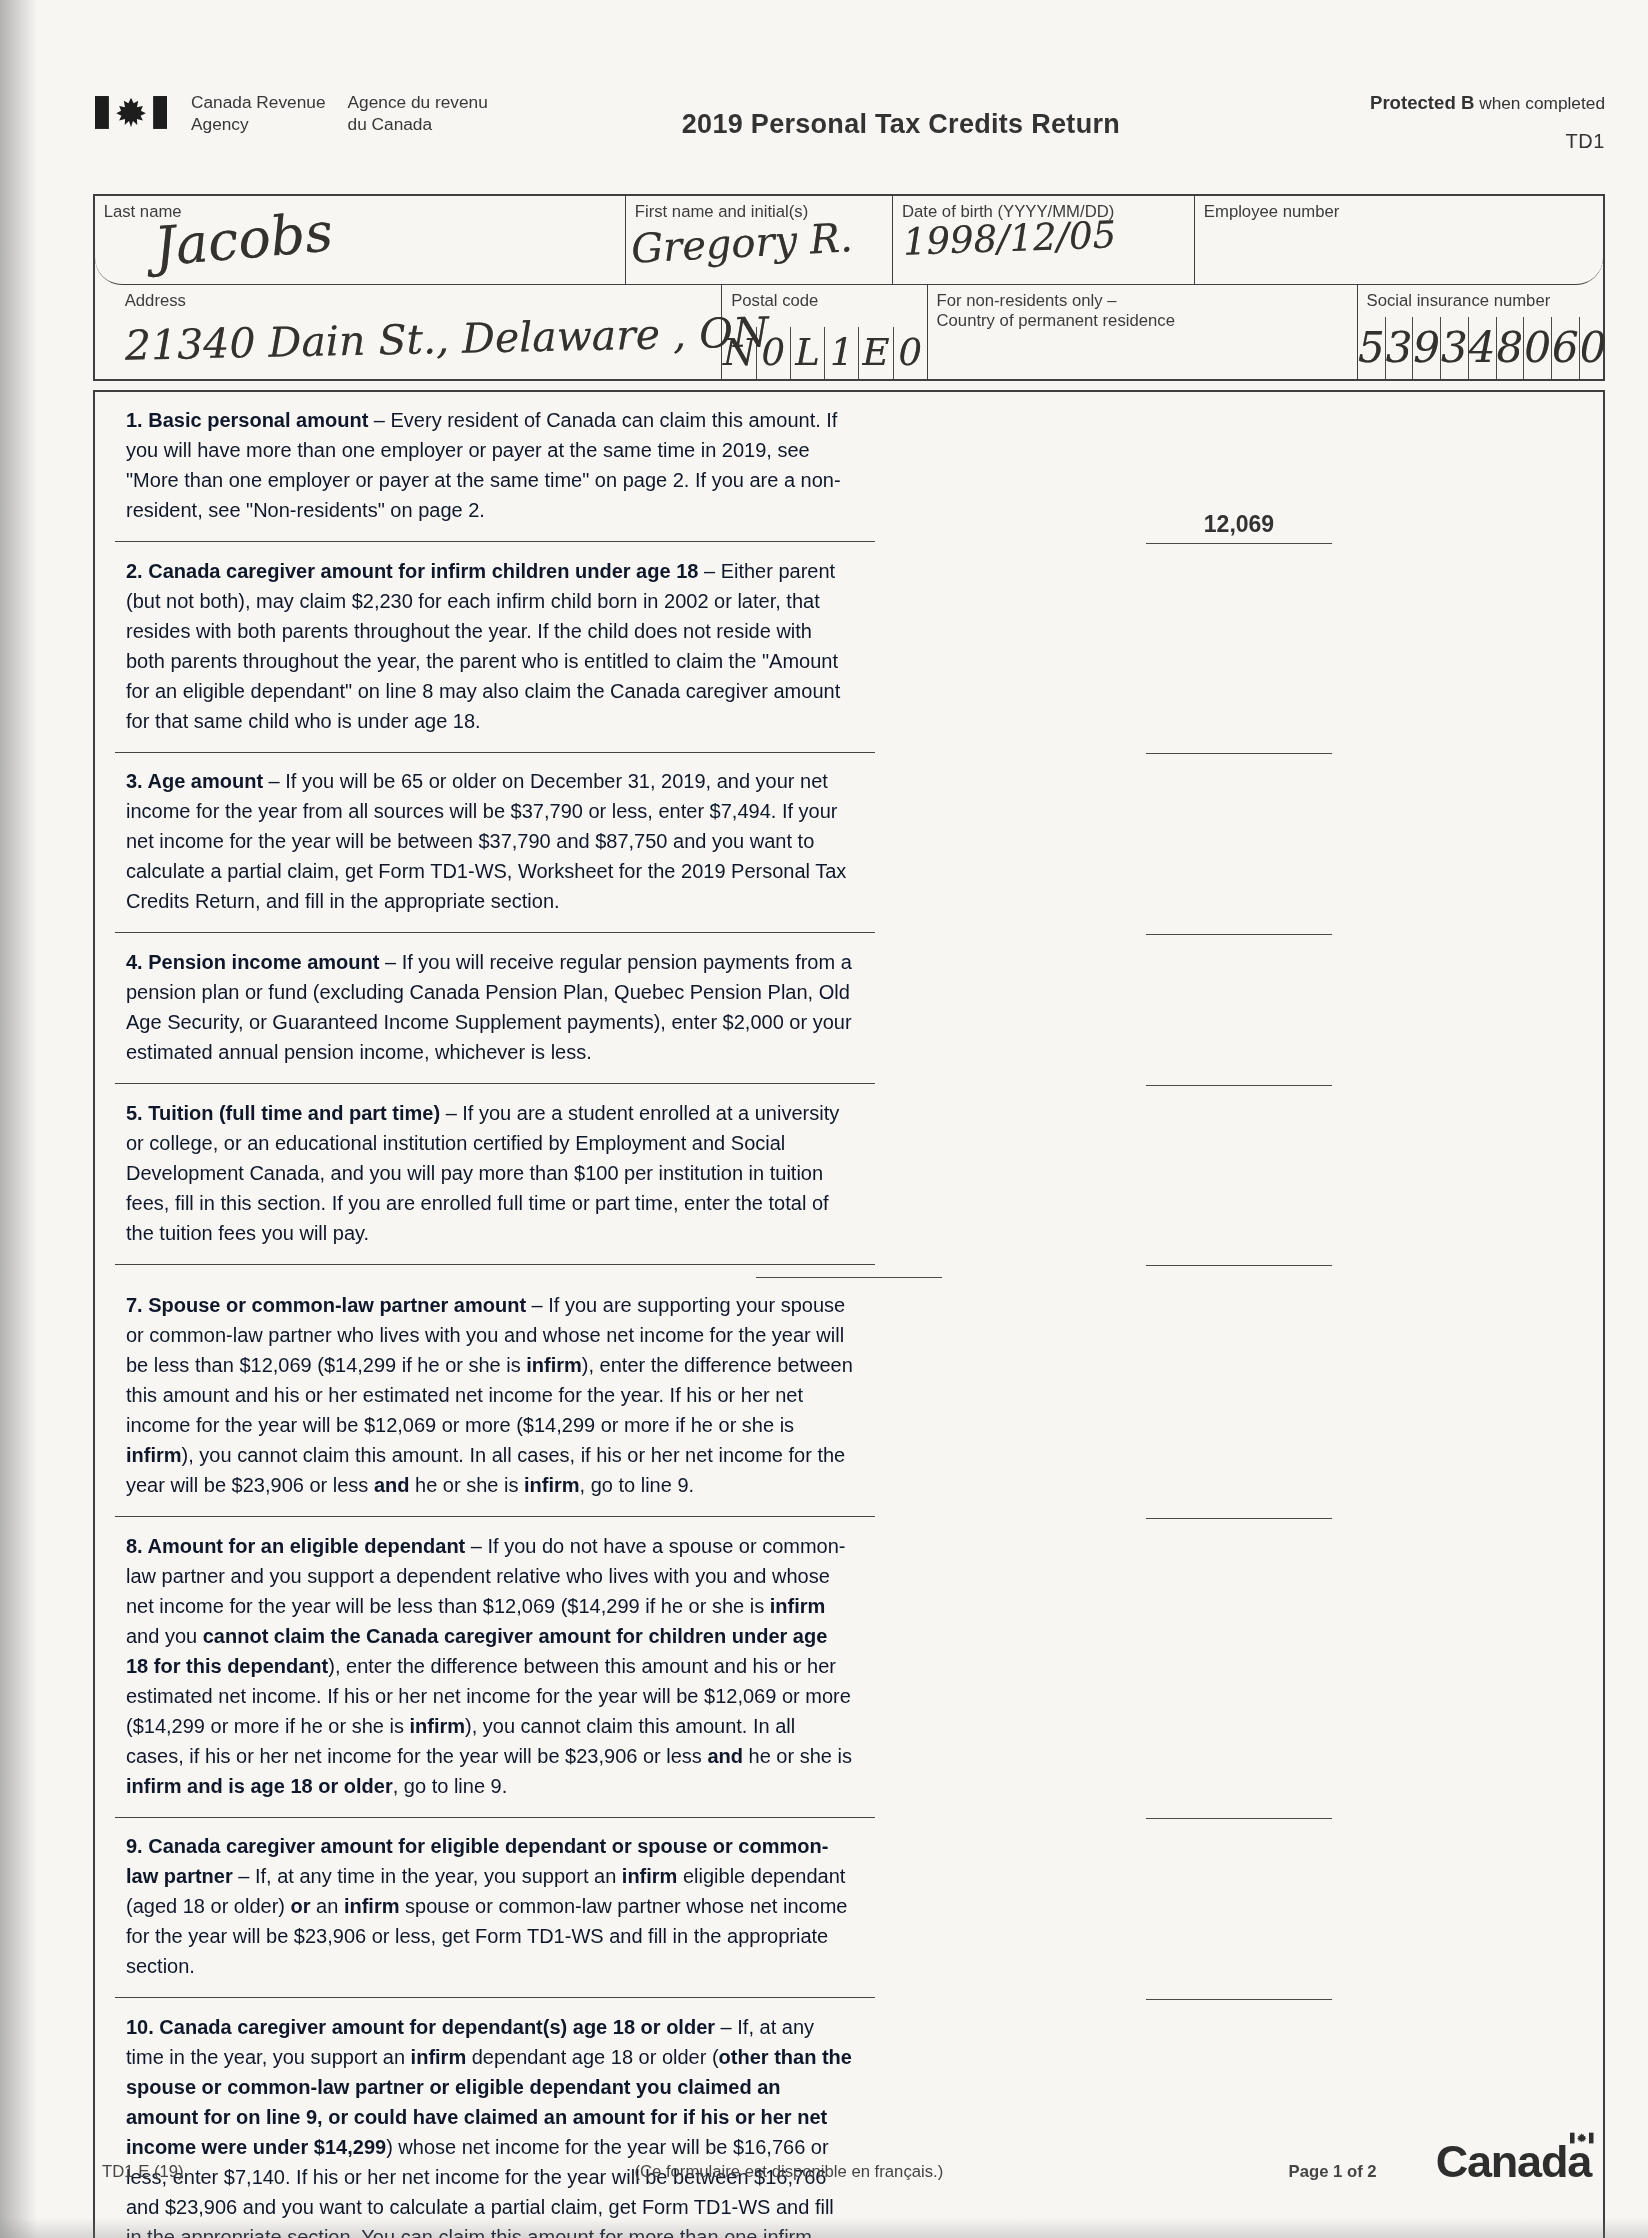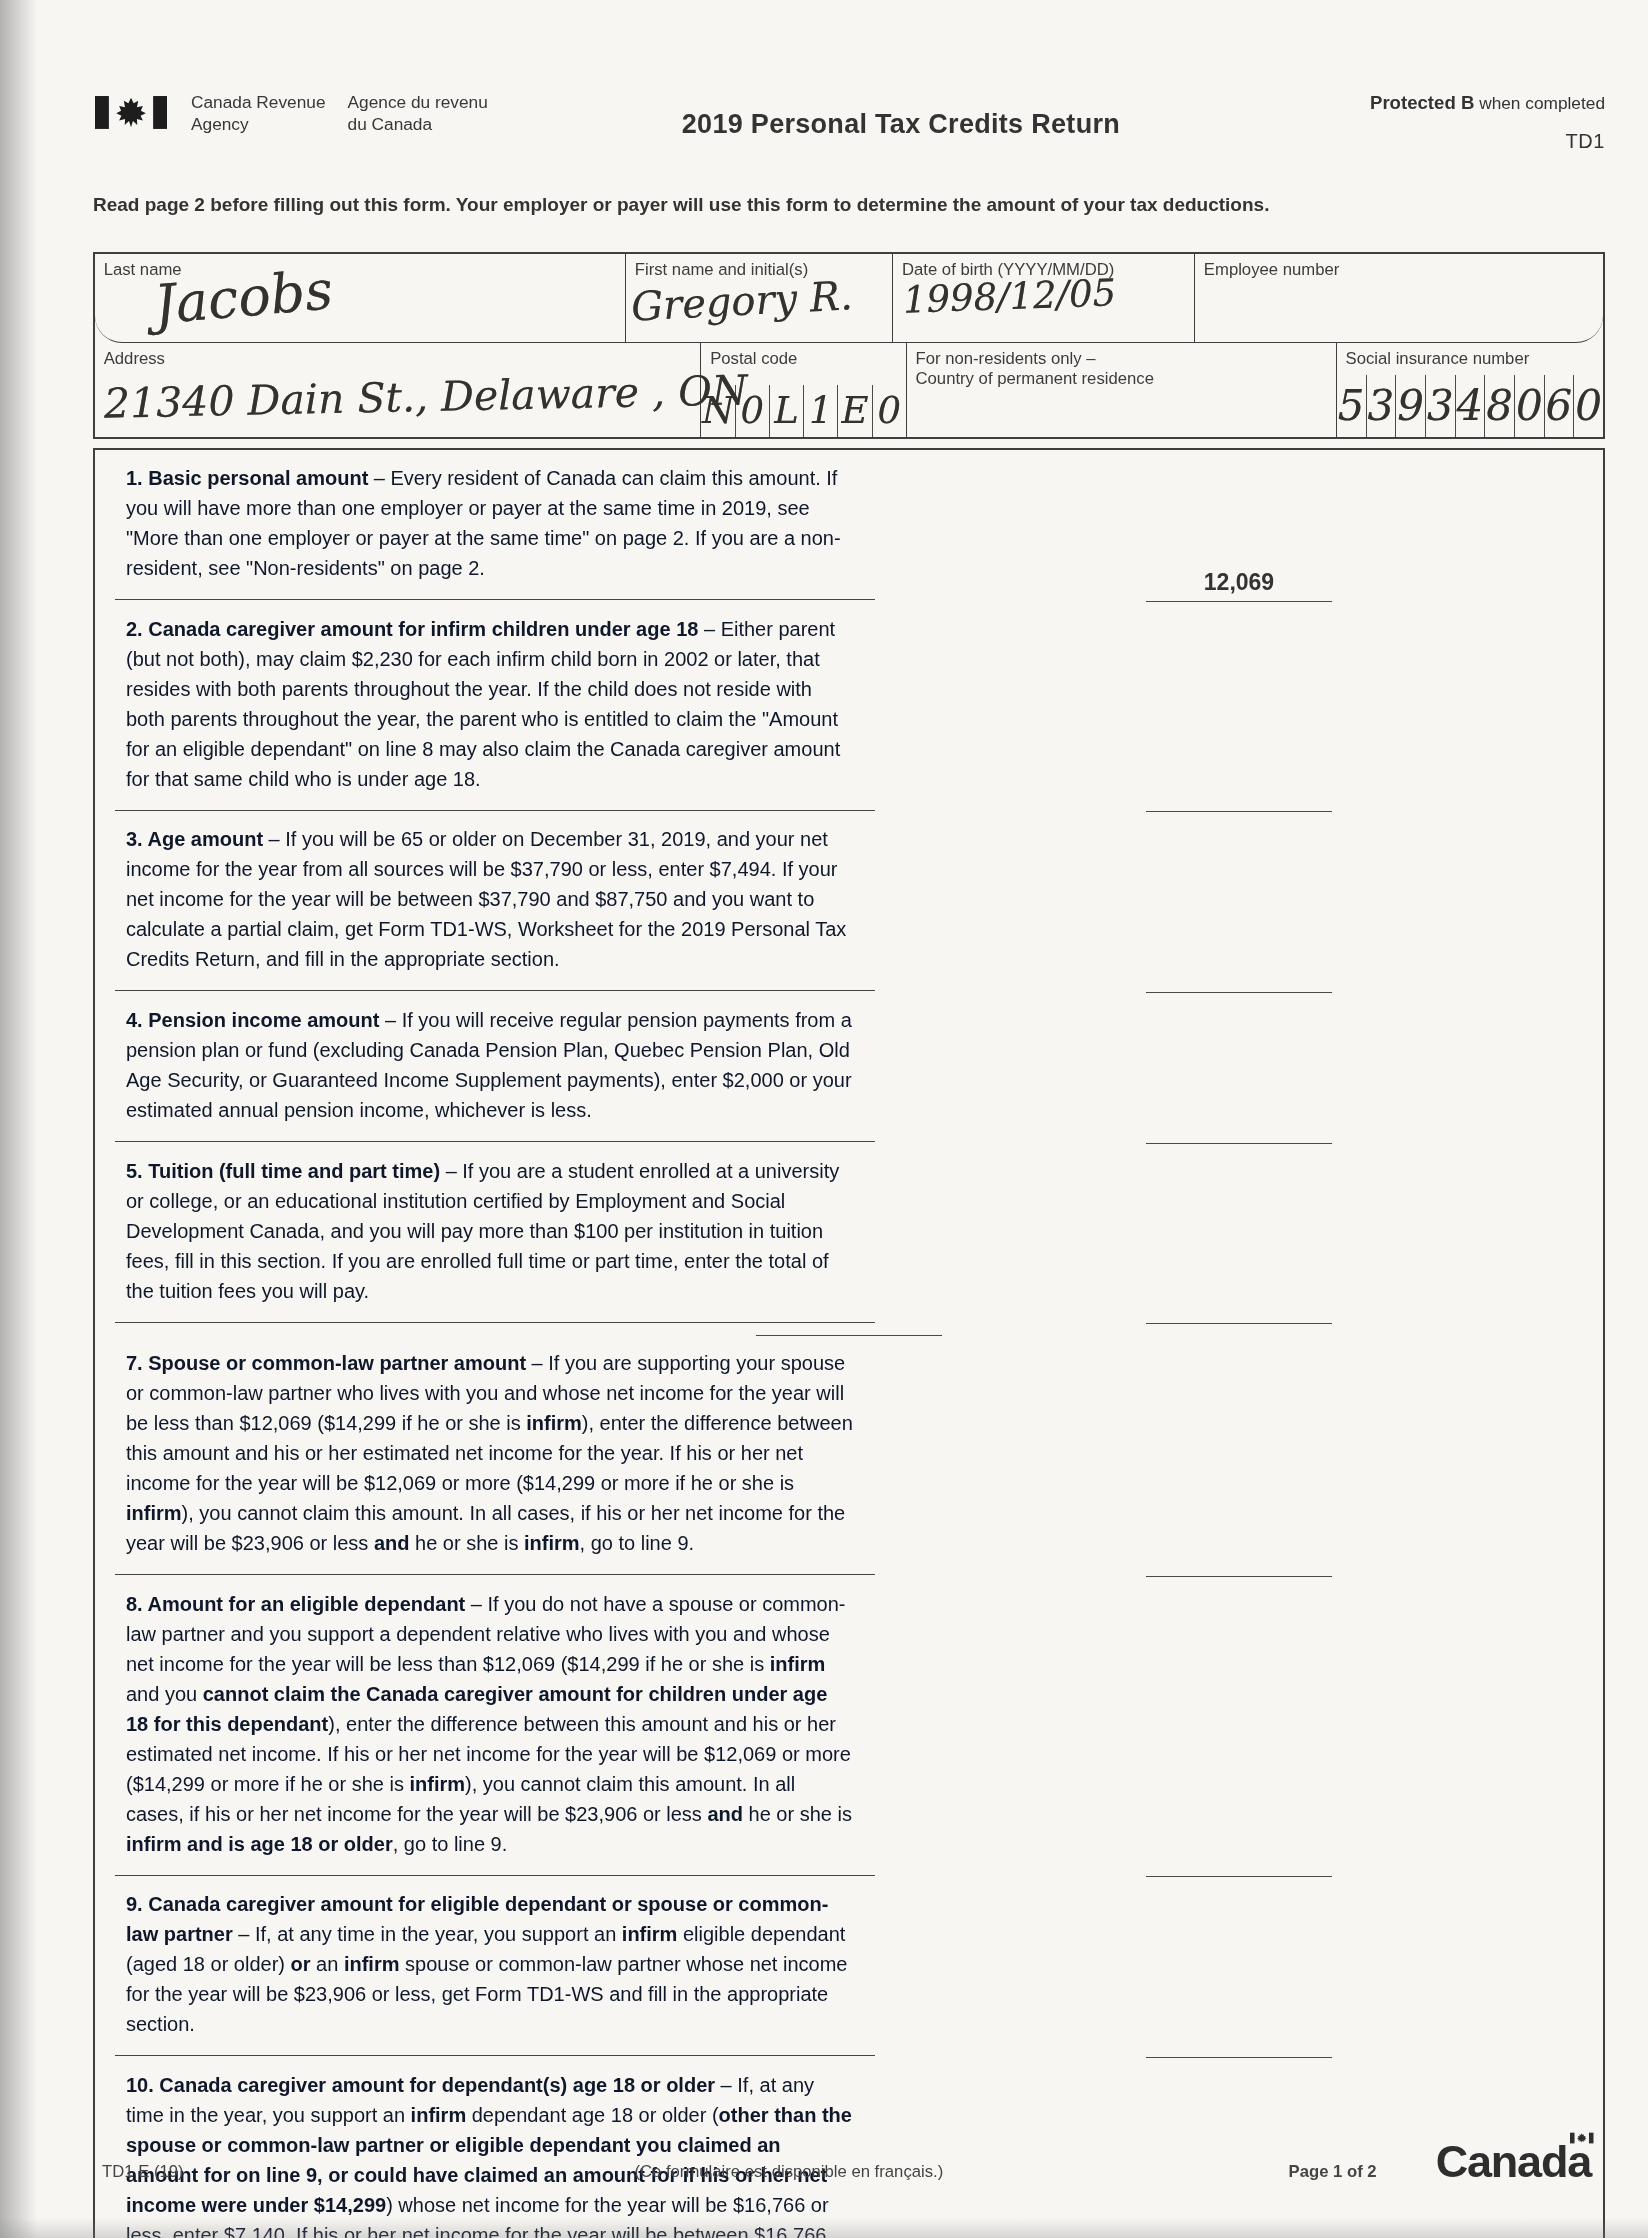--- a/index.html
+++ b/index.html
@@ -39,21 +39,21 @@
 
   
   .id-table{margin-top:36px;border:2.2px solid #3f3f3f;}
   .id-row{display:flex;border-radius:27px;}
   .id-row.r1{min-height:88px;border-bottom:1.5px solid #3f3f3f;}
   .id-row.r2{min-height:94px;}
   .id-cell{position:relative;border-left:1.5px solid #3f3f3f;padding:6.2px 8.7px;overflow:visible;}
   .id-cell:first-child{border-left:none;}
   .id-label{font-size:16.7px;color:#3c3c3c;}
   .c-last{width:34%;}  .c-first{width:16.5%;} .c-dob{width:18.8%;} .c-emp{flex:1;}
-  .c-addr{width:39%;}  .c-postal{width:12.4%;} .c-nonres{width:27.3%;} .c-sin{flex:1;}
+  .c-addr{width:39%;margin-left:21px;}  .c-postal{width:12.4%;} .c-nonres{width:27.3%;} .c-sin{flex:1;}
   .b{font-weight:normal;}
 
   .hw{font-family:"DejaVu Serif",serif;font-style:italic;color:#35312e;
       text-shadow:0 0 0.6px rgba(60,55,50,.55);white-space:nowrap;z-index:5;}
   .hw-last{position:absolute;left:59px;top:12.4px;font-size:54px;transform:rotate(-5deg);}
   .hw-first{position:absolute;left:5px;top:23.5px;font-size:40px;transform:rotate(-3deg);}
   .hw-dob{position:absolute;left:10px;top:21px;font-size:37px;transform:rotate(-2deg);}
   .hw-addr{position:absolute;left:8.7px;top:30px;font-size:41px;transform:rotate(-1.2deg);}
 
   .boxcells{position:absolute;left:0;right:0;bottom:0;display:flex;}
@@ -107,21 +107,20 @@
         </div>
       </div>
       <div class="hdr-title">2019 Personal Tax Credits Return</div>
       <div class="hdr-right">
         <div><span class="prot-b">Protected B</span><span> when completed</span></div>
         <div class="td1">TD1</div>
       </div>
     </div>
 
     <div class="intro">
-      <div class="intro-bold">Read page 2 before filling out this form. Your employer or payer will use this form to determine the amount of your tax deductions.</div>
     </div>
 
     <div class="id-table">
       <div class="id-row r1">
         <div class="id-cell c-last">
           <div class="id-label">Last name</div>
           <div class="hw hw-last">Jacobs</div>
         </div>
         <div class="id-cell c-first">
           <div class="id-label">First name and initial(s)</div>

